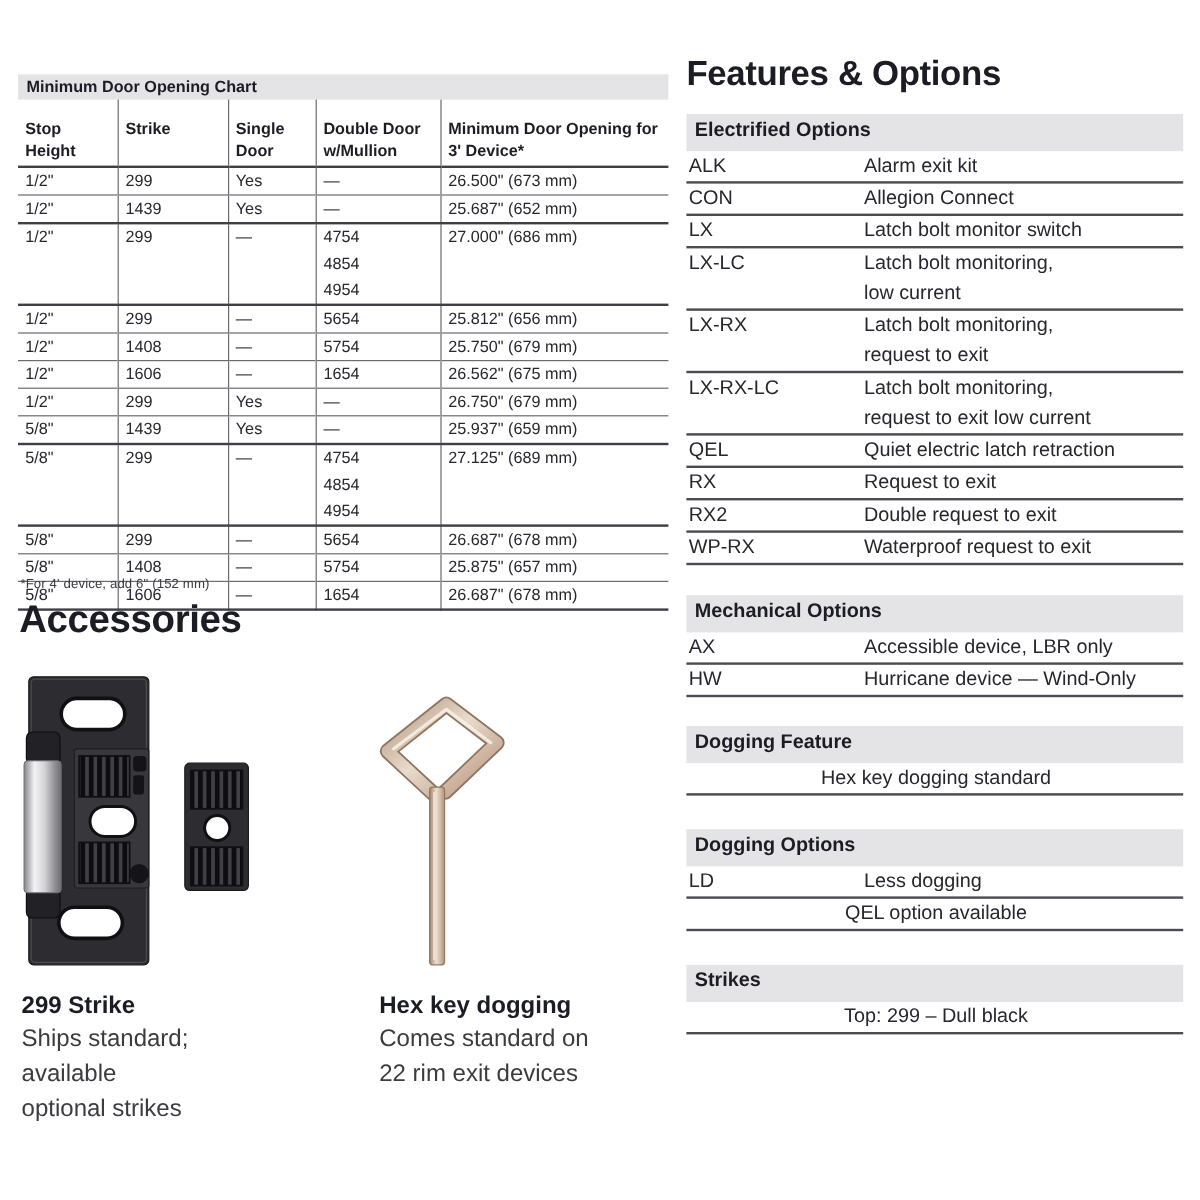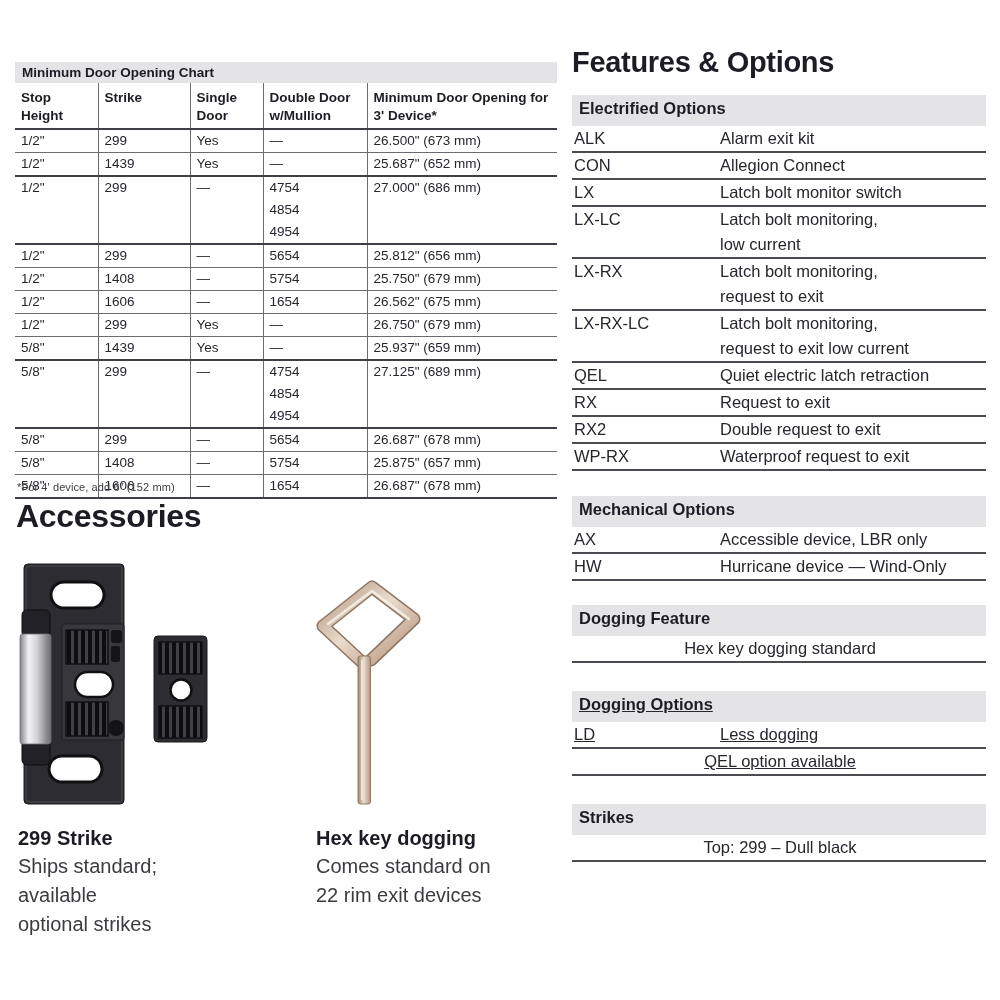--- a/index.html
+++ b/index.html
@@ -26,21 +26,21 @@
     font-size:13.5px;font-weight:bold;color:var(--head-ink);padding-left:7px;
   }
   table.door{border-collapse:collapse;width:100%;table-layout:fixed;}
   table.door th,table.door td{
     border-right:1px solid var(--tline);
     vertical-align:top;text-align:left;padding:0 6px;
     font-size:13.5px;line-height:21px;color:var(--ink);
   }
   table.door th:last-child,table.door td:last-child{border-right:none;}
   table.door thead th{
-    font-weight:bold;line-height:18px;padding-top:6px;padding-bottom:3px;
+    font-weight:bold;line-height:18px;padding-top:16px;padding-bottom:3px;
     border-bottom:2px solid var(--tline-thick);color:var(--head-ink);
   }
   table.door tbody tr{border-bottom:1px solid var(--tline);}
   table.door tbody tr.grp{border-top:2px solid var(--tline-thick);border-bottom:2px solid var(--tline-thick);}
   table.door tbody tr:last-child{border-bottom:2px solid var(--tline-thick);}
   table.door .mline div{line-height:22px;}
 
   .footnote{position:absolute;left:17px;top:481px;font-size:11px;color:var(--cap-ink);letter-spacing:.1px;}
 
   .acc-title{
@@ -60,21 +60,21 @@
 
   
   #features{position:absolute;left:572px;top:44px;width:414px;}
   #features h1{
     font-size:29px;font-weight:bold;color:var(--head-ink);
     letter-spacing:-.3px;line-height:36px;
   }
   .fo-section{margin-top:25px;}
   #features .fo-section:nth-child(2){margin-top:15px;}
   #features .fo-section:nth-child(4){margin-top:24px;}
-  #features .fo-section:nth-child(5){margin-top:28px;text-decoration:underline;}
+  #features .fo-section:nth-child(5){margin-top:28px;}
   #features .fo-section:nth-child(6){margin-top:28px;}
   .fo-bar{
     background:var(--bar-bg);height:31px;line-height:26px;
     font-size:16.5px;font-weight:bold;color:var(--head-ink);padding-left:7px;
   }
   .fo-row{
     display:grid;grid-template-columns:148px 1fr;
     border-bottom:2px solid var(--fline);
     font-size:16.5px;color:var(--ink);
   }

